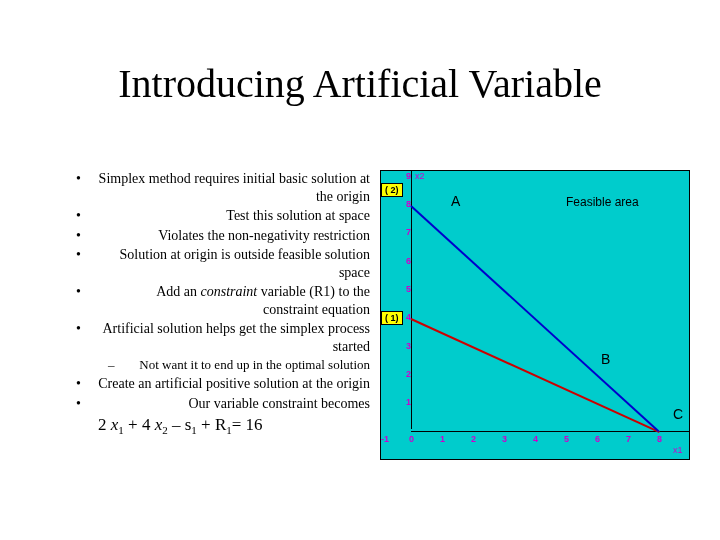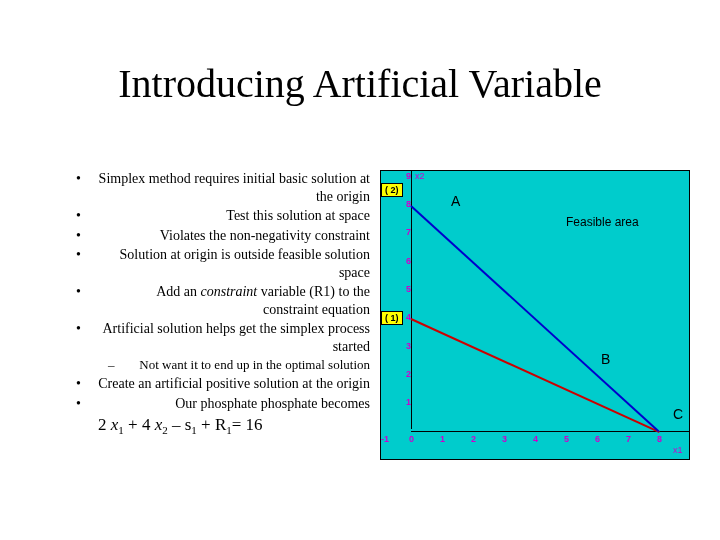--- a/index.html
+++ b/index.html
@@ -155,33 +155,33 @@
 <div class="slide">
 
   <div class="title">Introducing Artificial Variable</div>
 
   <div class="body-row">
 
     <div class="text-col">
       <ul class="bullets">
         <li><span>Simplex method requires initial basic solution at the origin</span></li>
         <li><span>Test this solution at space</span></li>
-        <li><span>Violates the non-negativity constraint</span></li>
+        <li><span>Violates the non-negativity restriction</span></li>
         <li><span>Solution at origin is outside feasible solution space</span></li>
         <li>
           <span>Add an </span><i>constraint</i><span> variable (R1) to the constraint equation</span>
         </li>
         <li>
           <span>Artificial solution helps get the simplex process started</span>
           <ul class="sub">
             <li><span>Not want it to end up in the optimal solution</span></li>
           </ul>
         </li>
         <li><span>Create an artificial positive solution at the origin</span></li>
-        <li><span>Our phosphate phosphate becomes</span></li>
+        <li><span>Our variable constraint becomes</span></li>
       </ul>
 
       <div class="equation">
         <span>2 </span><span class="ital">x</span><span class="sub">1</span><span> + 4 </span><span class="ital">x</span><span class="sub">2</span><span> – s</span><span class="sub">1</span><span> + R</span><span class="sub">1</span><span>= 16</span>
       </div>
     </div>
 
     <div class="chart-col">
       <div class="axis-x"></div>
       <div class="axis-y"></div>
@@ -211,19 +211,19 @@
       <div class="axis-lbl" style="left:34px; top:0px">x2</div>
 
       <div class="region-line" style="left:30px; top:147px; width:273px; background:#cc0000; transform:rotate(24.5deg);"></div>
 
       <div class="region-line" style="left:30px; top:34px; width:335px; background:#0000cc; transform:rotate(42.3deg);"></div>
 
       <div class="constraint-box" style="left:0px; top:140px">( 1)</div>
       <div class="constraint-box" style="left:0px; top:12px">( 2)</div>
 
       <div class="annot" style="left:70px; top:22px">A</div>
-      <div class="annot small" style="left:185px; top:44px">Feasible area</div>
+      <div class="annot small" style="left:185px; top:24px">Feasible area</div>
       <div class="annot" style="left:220px; top:180px">B</div>
       <div class="annot" style="left:292px; top:235px">C</div>
     </div>
 
   </div>
 </div>
 
 </body></html>

